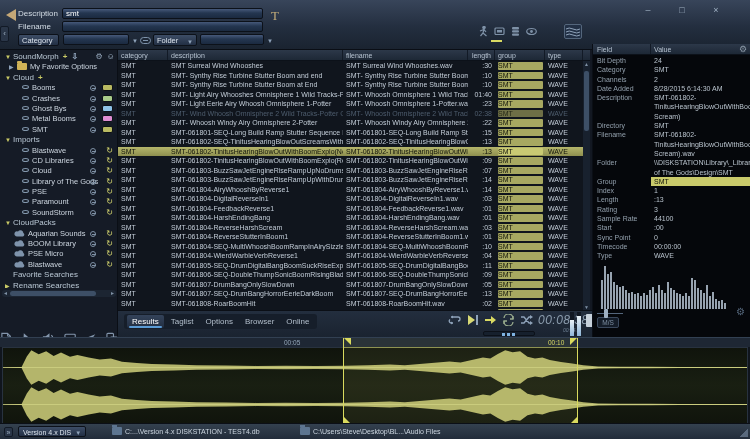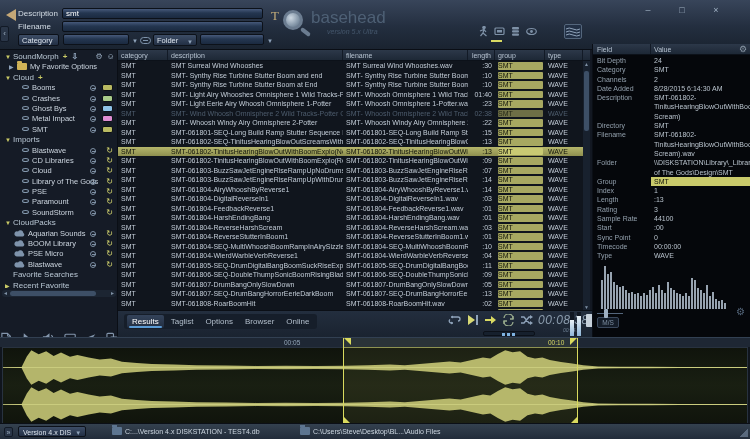--- a/index.html
+++ b/index.html
@@ -183,26 +183,20 @@
     <div class="tselect" style="left:18px;top:34px;width:41px"><span>Category</span><span class="chev">▼</span></div>
     <input class="tinput" style="left: 63px; top: 34px; width: 66px;" value="">
     <div class="chevbtn" style="left:132px;top:38px">▼</div>
     <div class="linkicon" style="left:140px;top:37px"></div>
     <div class="tselect" style="left:153px;top:34px;width:44px"><span>Folder</span><span class="chev">▼</span></div>
     <input class="tinput" style="left: 200px; top: 34px; width: 64px;" value="">
     <div class="chevbtn" style="left:267px;top:38px">▼</div>
 
     <div class="tbtn" style="left:271px;top:8px">T</div>
 
-    <div class="logo">
-      <div class="glass"></div>
-      <div class="handle"></div>
-      <div class="word">basehead</div>
-      <div class="ver">version 5.x Ultra</div>
-    </div>
 
     <div class="tbicons">
       <svg class="tbico" viewBox="0 0 11 11">
           <g stroke="#8fa3ba" stroke-width="1.2" fill="none">
             <circle cx="6" cy="1.6" r="1.2" fill="#8fa3ba"></circle>
             <path d="M2,5 L6,3.5 L8,6 M6,3.5 L5,7 L2.5,10 M5,7 L8.5,10"></path>
           </g>
         </svg>
       <svg class="tbico" viewBox="0 0 11 11">
           <rect x="1" y="2" width="9" height="6.5" rx="1" fill="none" stroke="#8fa3ba" stroke-width="1.2"></rect>
@@ -270,21 +264,21 @@
             <span class="swatch" style="background: rgb(169, 204, 138);"></span>
           </div>
 
           <div class="trow">
             <span class="eye"></span><span>Ghost Bys</span>
             <span class="minus"></span>
             <span class="swatch" style="background: rgb(143, 195, 232);"></span>
           </div>
 
           <div class="trow">
-            <span class="eye"></span><span>Metal Impact</span>
+            <span class="eye"></span><span>Metal Booms</span>
             <span class="minus"></span>
             <span class="swatch" style="background: rgb(223, 142, 211);"></span>
           </div>
 
           <div class="trow">
             <span class="eye"></span><span>SMT</span>
             <span class="minus"></span>
             <span class="swatch" style="background: rgb(185, 186, 98);"></span>
           </div>
         </div>
@@ -372,21 +366,21 @@
               </svg></span><span>Blastwave</span>
             <span class="minus"></span>
             <span class="refresh">↻</span>
           </div>
         </div>
 
       <div class="trow">
         <span class="arrow" style="color:transparent">▼</span><span class="hlabel">Favorite Searches</span>
       </div>
       <div class="trow">
-        <span class="arrow">▶</span><span class="hlabel">Recent Favorite</span>
+        <span class="arrow">▶</span><span class="hlabel">Rename Searches</span>
       </div>
 
     </div>
 
     <div class="hscroll">
       <span class="ar" style="left:2px">◂</span>
       <div class="thumb"></div>
       <span class="ar" style="right:2px">▸</span>
     </div>
 

